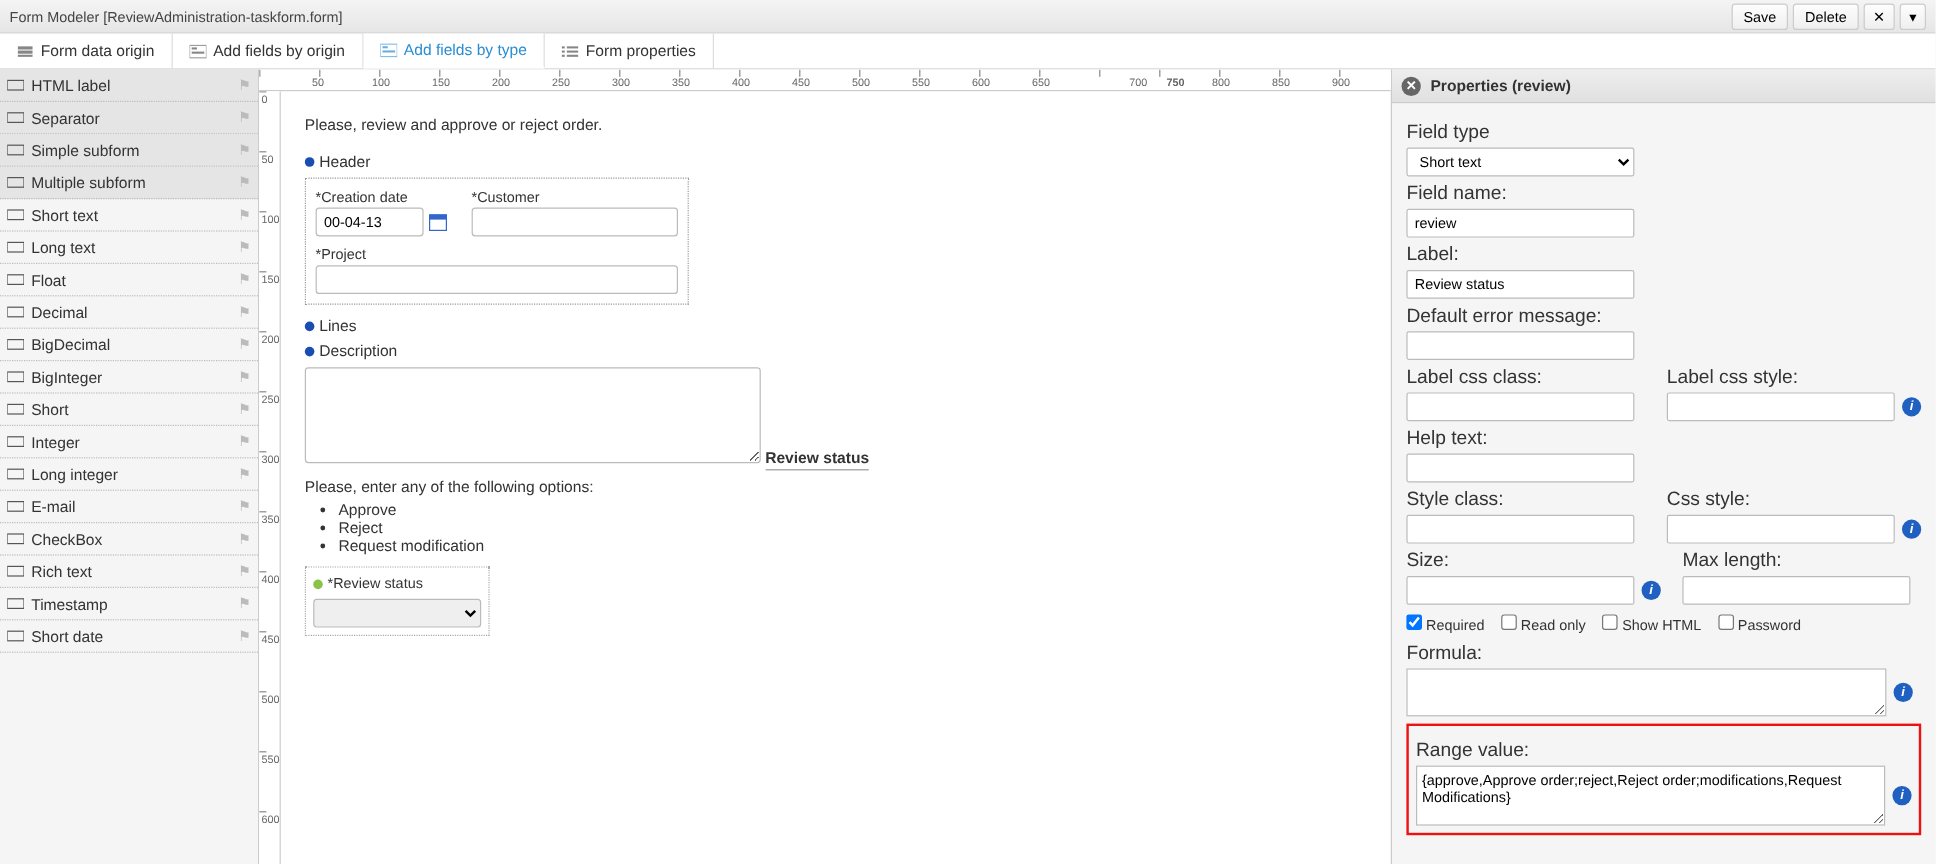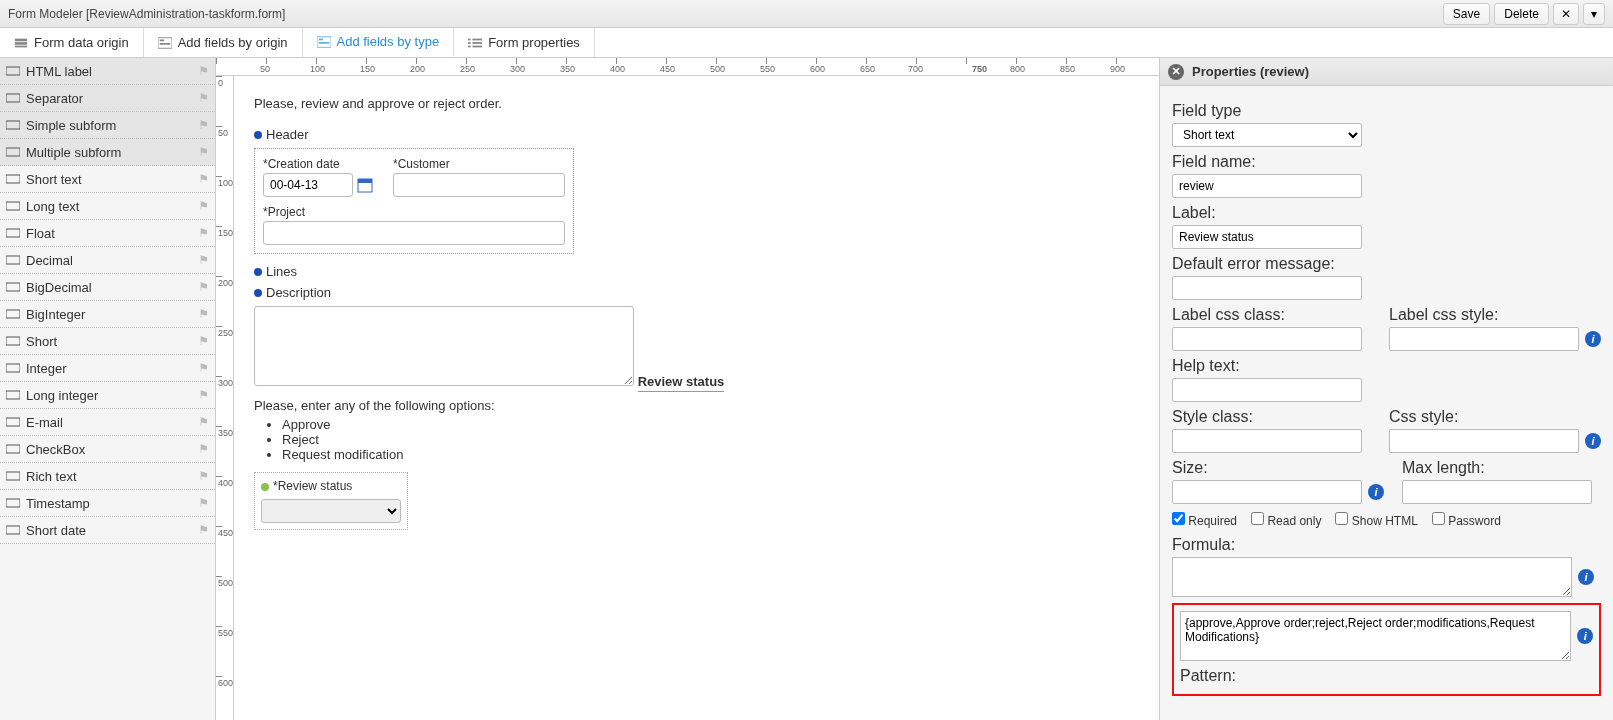--- a/index.html
+++ b/index.html
@@ -296,21 +296,21 @@
         <div class="lbl" style="left: 444px;">450</div>
         <div class="tick" style="left: 500px;"></div>
         <div class="lbl" style="left: 494px;">500</div>
         <div class="tick" style="left: 550px;"></div>
         <div class="lbl" style="left: 544px;">550</div>
         <div class="tick" style="left: 600px;"></div>
         <div class="lbl" style="left: 594px;">600</div>
         <div class="tick" style="left: 650px;"></div>
         <div class="lbl" style="left: 644px;">650</div>
         <div class="tick" style="left: 700px;"></div>
-        <div class="lbl" style="left: 692px;">700</div>
+        <div class="lbl" style="left: 725px;">700</div>
         <div class="tick" style="left: 750px;"></div>
         <div class="lbl" style="left: 756px; font-weight: bold;">750</div>
         <div class="tick" style="left: 800px;"></div>
         <div class="lbl" style="left: 794px;">800</div>
         <div class="tick" style="left: 850px;"></div>
         <div class="lbl" style="left: 844px;">850</div>
         <div class="tick" style="left: 900px;"></div>
         <div class="lbl" style="left: 894px;">900</div>
       </div>
     <div class="canvas-row">
@@ -469,21 +469,21 @@
         <label><input type="checkbox" style=""> <span>Password</span></label>
       </div>
 
       <div class="p-lbl">Formula:</div>
       <div style="display:flex;align-items:center">
           <textarea class="p-ta" style=""></textarea>
           <span class="info">i</span>
         </div>
 
       <div class="hl-box">
+        <div class="p-lbl">Range value:</div>
         <div style="display:flex;align-items:center">
             <textarea class="p-ta" style="height: 50px;">{approve,Approve order;reject,Reject order;modifications,Request Modifications}</textarea>
             <span class="info">i</span>
           </div>
-        <div class="p-lbl">Pattern:</div>
       </div>
     </div>
   </div>
 </div>
 
 </body></html>

